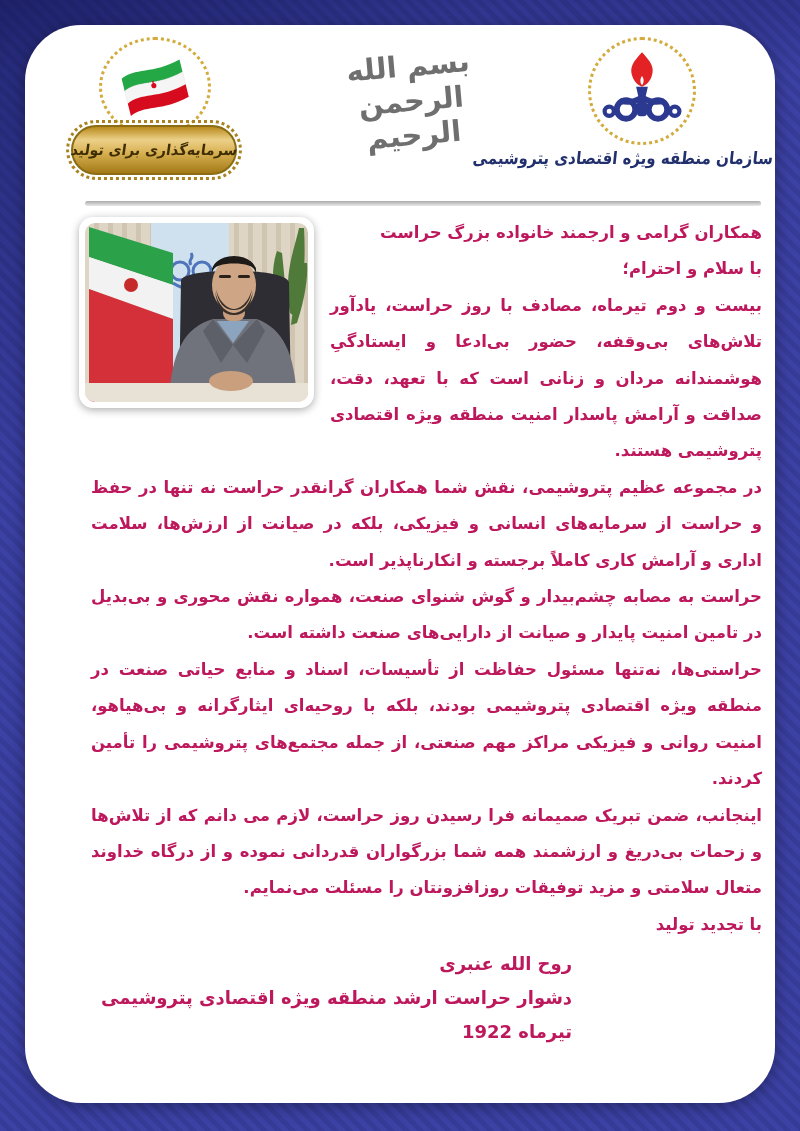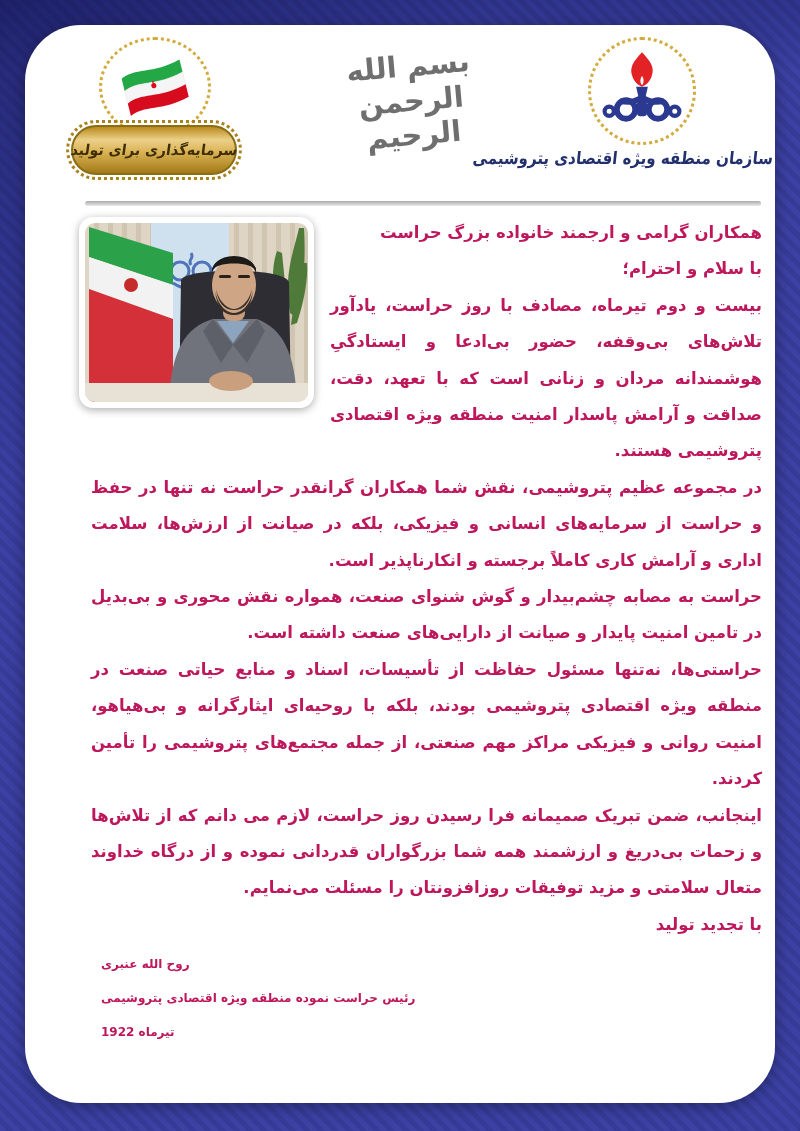--- a/index.html
+++ b/index.html
@@ -66,22 +66,22 @@
     margin:2px 16px 10px -12px;
     background:#fff;border-radius:14px;padding:6px;
     box-shadow:0 2px 9px rgba(0,0,0,.33);
   }
   .photo .inner{width:223px;height:179px;border-radius:10px;overflow:hidden;}
   .salutation{text-align:right;}
   .close-wrap{text-align:right;}
   .close-wrap p{display:inline-block;margin-left:26px;}
   .sig-wrap{text-align:left;margin-top:4px;}
   .signature{
-    display:inline-block;margin-left:10px;text-align:left;
-    font-size:12px;line-height:34px;
+    display:inline-block;margin-left:10px;text-align:right;
+    font-size:18px;line-height:34px;
   }
   .signature div{white-space:nowrap;}
 </style>
 </head>
 <body>
 
 <div class="card">
 
   <div class="logo-circle logo-flag">
     <svg width="92" height="80" viewBox="0 0 100 100">
@@ -190,19 +190,19 @@
     <p>حراستی‌ها، نه‌تنها مسئول حفاظت از تأسیسات، اسناد و منابع حیاتی صنعت در منطقه ویژه اقتصادی پتروشیمی بودند، بلکه با روحیه‌ای ایثارگرانه و بی‌هیاهو، امنیت روانی و فیزیکی مراکز مهم صنعتی، از جمله مجتمع‌های پتروشیمی را تأمین کردند.</p>
     <p>اینجانب، ضمن تبریک صمیمانه فرا رسیدن روز حراست، لازم می دانم که از تلاش‌ها و زحمات بی‌دریغ و ارزشمند همه شما بزرگواران قدردانی نموده و از درگاه خداوند متعال سلامتی و مزید توفیقات روزافزونتان را مسئلت می‌نمایم.</p>
 
     <div class="close-wrap">
       <p>با تجدید تولید</p>
     </div>
 
     <div class="sig-wrap">
       <div class="signature">
         <div>روح الله عنبری</div>
-        <div>رئیس حراست نموده منطقه ویژه اقتصادی پتروشیمی</div>
+        <div>دشوار حراست ارشد منطقه ویژه اقتصادی پتروشیمی</div>
         <div>تیرماه 1922</div>
       </div>
     </div>
 
   </div>
 </div>
 
 </body></html>

